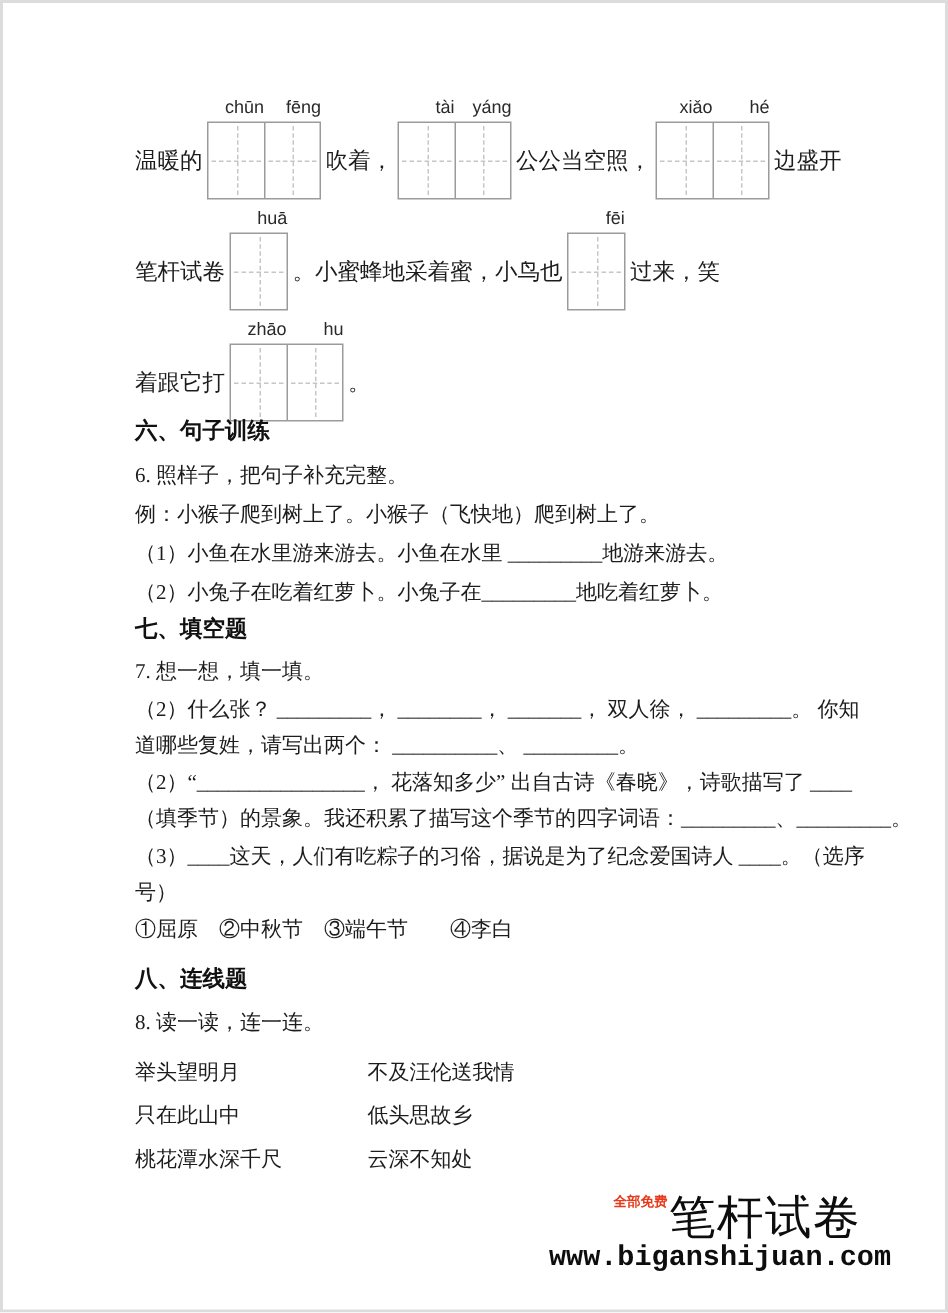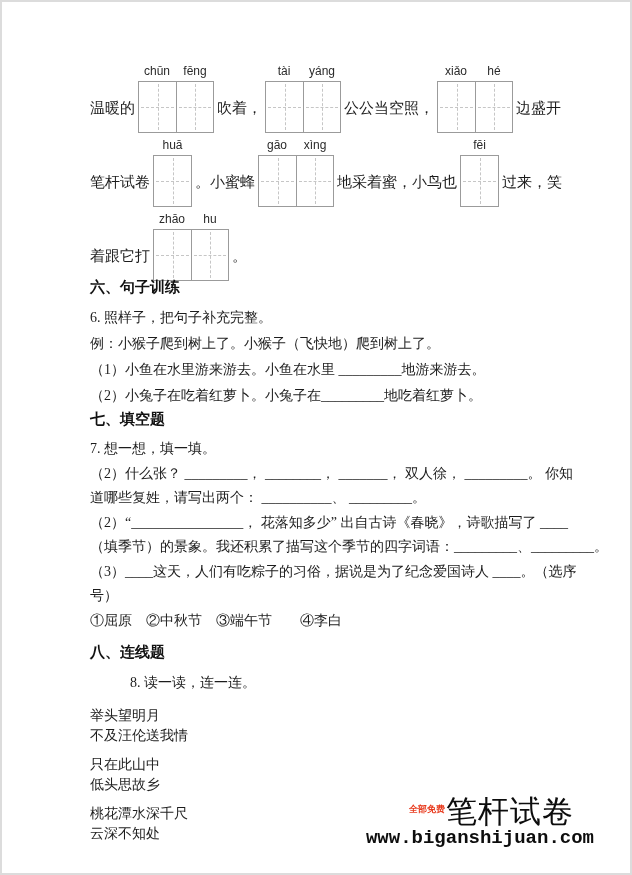--- a/index.html
+++ b/index.html
@@ -21,21 +21,21 @@
   .fr-text {
     font-size: 15px;
     line-height: 20px;
     padding-bottom: 15px;
     white-space: pre;
   }
   .box-group { display: inline-flex; flex-direction: column; margin: 0 3px; }
   .pinyin-row { display: flex; justify-content: center; }
   .pinyin {
     width: 38px;
-    text-align: center;
+    text-align: right;
     font-family: "Liberation Sans", "DejaVu Sans", sans-serif;
     font-size: 12px;
     line-height: 15px;
     color: #2a2a2a;
     margin-bottom: 2px;
   }
   .tzg { display: flex; border: 1px solid #9b9b9b; background: #fff; }
   .tzg-cell { width: 37px; height: 50px; position: relative; }
   .tzg-cell + .tzg-cell { border-left: 1px solid #9b9b9b; }
   .tzg-cell::before {
@@ -60,35 +60,35 @@
   .qline {
     margin: 0;
     font-size: 14px;
     line-height: 26px;
     white-space: pre;
   }
   .sec6 { top: 276px; }
   .sec7 { top: 408px; }
   .sec7 .qline { line-height: 24.5px; }
   .sec8 { top: 641px; }
-  .sec8 .intro { margin-bottom: 10px; margin-left: 40px; }
-  .match-row { display: flex; margin-bottom: 9px; font-size: 14px; line-height: 20px; flex-direction: column; }
+  .sec8 .intro { margin-bottom: 10px; }
+  .match-row { display: flex; margin-bottom: 9px; font-size: 14px; line-height: 20px; }
   .match-left { width: 155px; white-space: pre; }
   .match-right { white-space: pre; }
 
   
   .logo {
     position: absolute;
     top: 794px;
     right: 36px;
     display: flex;
     flex-direction: column;
     align-items: flex-end;
   }
-  .logo-top { display: flex; align-items: center; margin-right: 20px; }
+  .logo-top { display: flex; align-items: flex-start; margin-right: 20px; }
   .free-badge {
     color: #e8391c;
     font-size: 9px;
     font-weight: bold;
     font-family: "Liberation Sans", "DejaVu Sans", sans-serif;
     line-height: 10px;
     margin: 0 1px 5px 0;
     white-space: pre;
   }
   .brand {
@@ -156,30 +156,20 @@
       <span class="fr-text">笔杆试卷</span>
       <span class="box-group">
         <span class="pinyin-row">
           <span class="pinyin">huā</span>
         </span>
         <span class="tzg">
           <span class="tzg-cell"></span>
         </span>
       </span>
       <span class="fr-text">。小蜜蜂</span>
-      <span class="box-group">
-        <span class="pinyin-row">
-          <span class="pinyin">gāo</span>
-          <span class="pinyin">xìng</span>
-        </span>
-        <span class="tzg">
-          <span class="tzg-cell"></span>
-          <span class="tzg-cell"></span>
-        </span>
-      </span>
       <span class="fr-text">地采着蜜，小鸟也</span>
       <span class="box-group">
         <span class="pinyin-row">
           <span class="pinyin">fēi</span>
         </span>
         <span class="tzg">
           <span class="tzg-cell"></span>
         </span>
       </span>
       <span class="fr-text">过来，笑</span>

